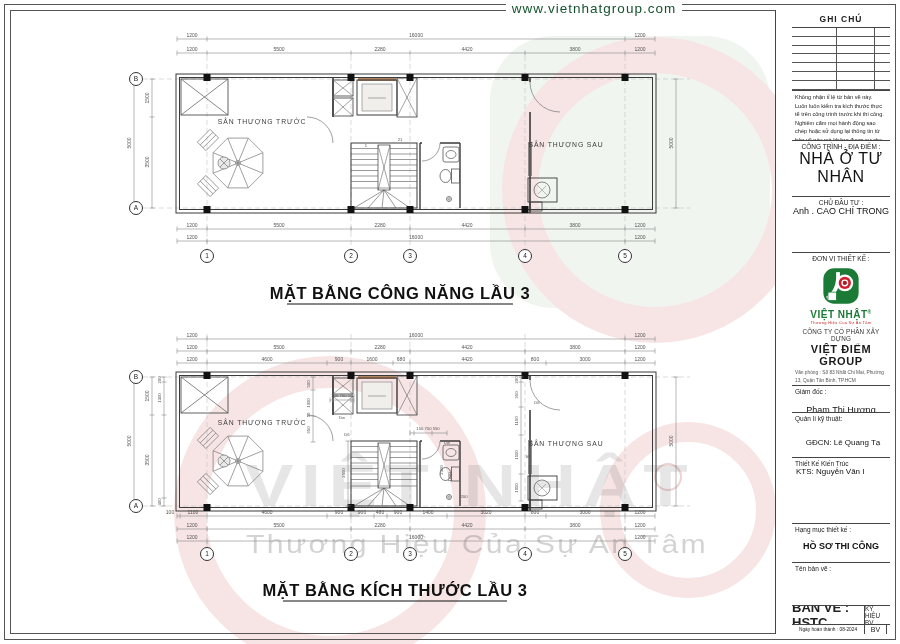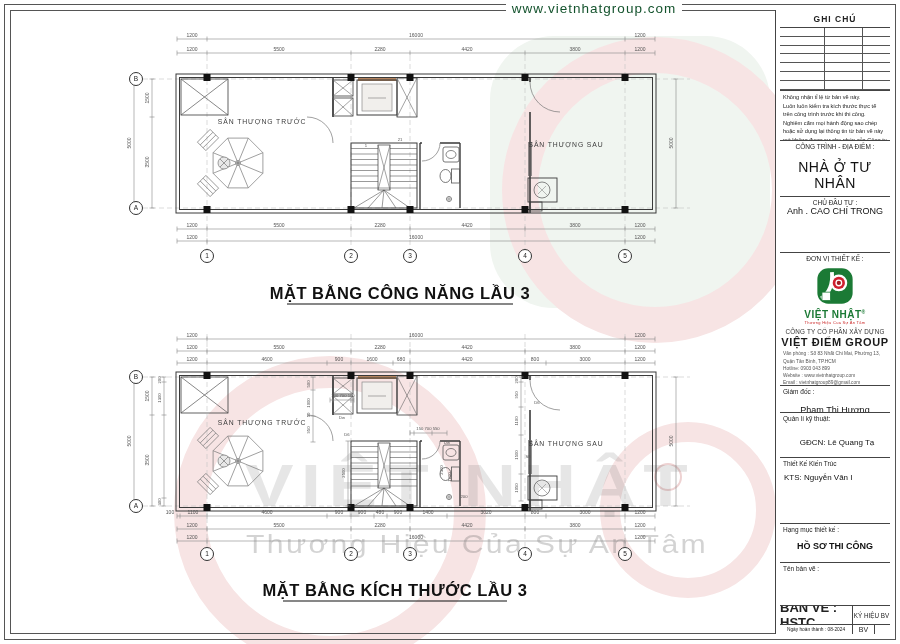--- a/index.html
+++ b/index.html
@@ -7,32 +7,32 @@
        font-family:"Liberation Sans","DejaVu Sans",sans-serif;color:#222}
   .frame{position:absolute;border:1px solid #555;pointer-events:none}
   #frame-outer{inset:4px}
   #frame-inner{inset:10px}
   #drawing{position:absolute;inset:0}
   #header-url{position:absolute;top:1px;left:506px;width:176px;height:15px;line-height:15px;
       background:#fff;text-align:center;font-size:13.5px;letter-spacing:1px;color:#14532d;z-index:5}
   
   #titleblock{position:absolute;top:10px;bottom:10px;right:10px;width:114px;background:#fff;
       border-left:1px solid #444;z-index:4;font-size:7px}
-  .tb-sec{position:absolute;left:4px;right:0;border-top:1px solid #444;box-sizing:border-box;overflow:hidden}
+  .tb-sec{position:absolute;left:16px;right:0;border-top:1px solid #444;box-sizing:border-box;overflow:hidden}
   .tb-sec.first{border-top:none}
   .tb-label{font-size:6.5px;color:#222;padding:2px 3px 0}
   .tb-center{text-align:center}
   .tb-value{text-align:center;color:#111}
   #ghi-chu-hdr{display:flex;align-items:center;justify-content:center;font-size:8.5px;font-weight:bold;letter-spacing:1px}
   #rev-table{background:
       linear-gradient(to right, transparent 0 44px, #555 44px 45px, transparent 45px 82px, #555 82px 83px, transparent 83px),
       repeating-linear-gradient(to bottom, transparent 0 7.8px, #555 7.8px 8.8px)}
   #tb-notes{padding:2px 3px;font-size:5.6px;line-height:1.45;color:#222}
   #tb-notes p{margin:0 0 1px}
-  .tb-big{font-size:14px;margin-top:9px;letter-spacing:.5px}
+  .tb-big{font-size:16px;letter-spacing:.5px}
   .tb-med{font-size:9px;}
   #logo-wrap{text-align:center;padding-top:1px}
   #brand-line{font-size:10px;font-weight:bold;color:#1b7a35;letter-spacing:.5px;line-height:1}
   #brand-reg{font-size:5px;vertical-align:super;color:#1b7a35}
   #brand-tagline{font-size:4px;color:#cc2a2a;letter-spacing:.3px}
   #company-type{font-size:6.3px;color:#333;margin-top:3px;letter-spacing:.2px}
   #company-name{font-size:11px;font-weight:bold;color:#1a1a1a;letter-spacing:.6px;margin-top:1px}
   #contact{margin-top:2px;text-align:left;padding:0 3px;font-size:4.8px;color:#555;line-height:1.5}
   .tb-row{display:flex;height:100%}
   .tb-cell{display:flex;align-items:center;justify-content:center;box-sizing:border-box;height:100%}
@@ -374,21 +374,21 @@
   <div class="tb-sec" style="top:375px;height:27px">
     <div class="tb-label">Giám đốc :</div>
     <div class="tb-value" style="font-size:9px;margin-top:10px">Phạm Thị Hương</div>
   </div>
   <div class="tb-sec" style="top:402px;height:45px">
     <div class="tb-label">Quản lí kỹ thuật:</div>
     <div class="tb-value" style="font-size:8px;margin-top:16px;text-align:center;padding-left:4px">GĐCN: Lê Quang Tạ</div>
   </div>
   <div class="tb-sec" style="top:447px;height:32px">
     <div class="tb-label">Thiết Kế Kiến Trúc</div>
-    <div class="tb-value" style="font-size:8px;margin-top:6px;text-align:left;padding-left:4px">KTS: Nguyễn Văn I</div>
+    <div class="tb-value" style="font-size:8px;text-align:left;padding-left:4px">KTS: Nguyễn Văn I</div>
   </div>
   <div class="tb-sec" style="top:513px;height:39px">
     <div class="tb-label">Hạng mục thiết kế :</div>
     <div class="tb-value" style="font-size:9px;font-weight:bold;margin-top:8px">HỒ SƠ THI CÔNG</div>
   </div>
   <div class="tb-sec" style="top:552px;height:43px">
     <div class="tb-label">Tên bản vẽ :</div>
   </div>
   <div class="tb-sec" style="top:595px;height:19px">
     <div class="tb-row">

